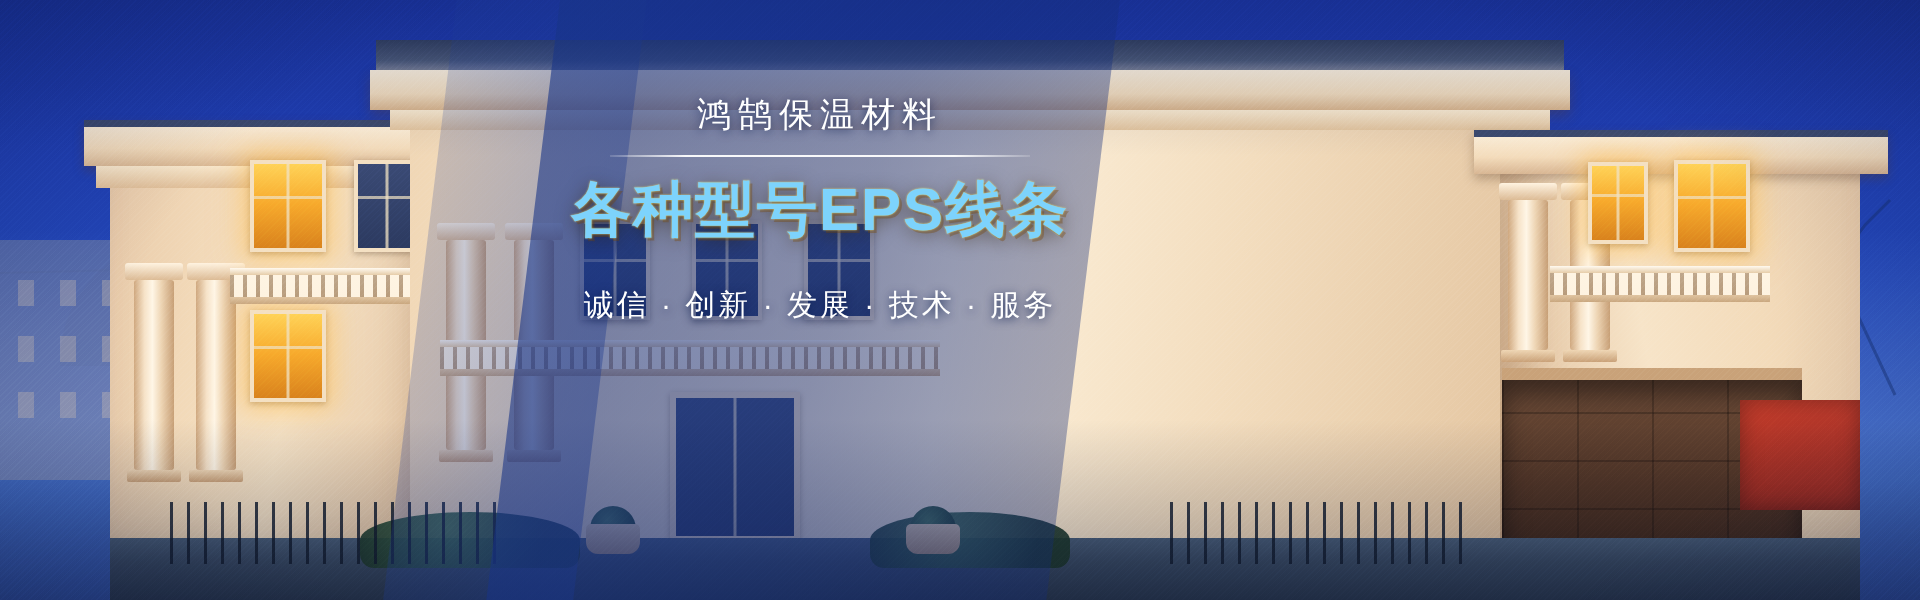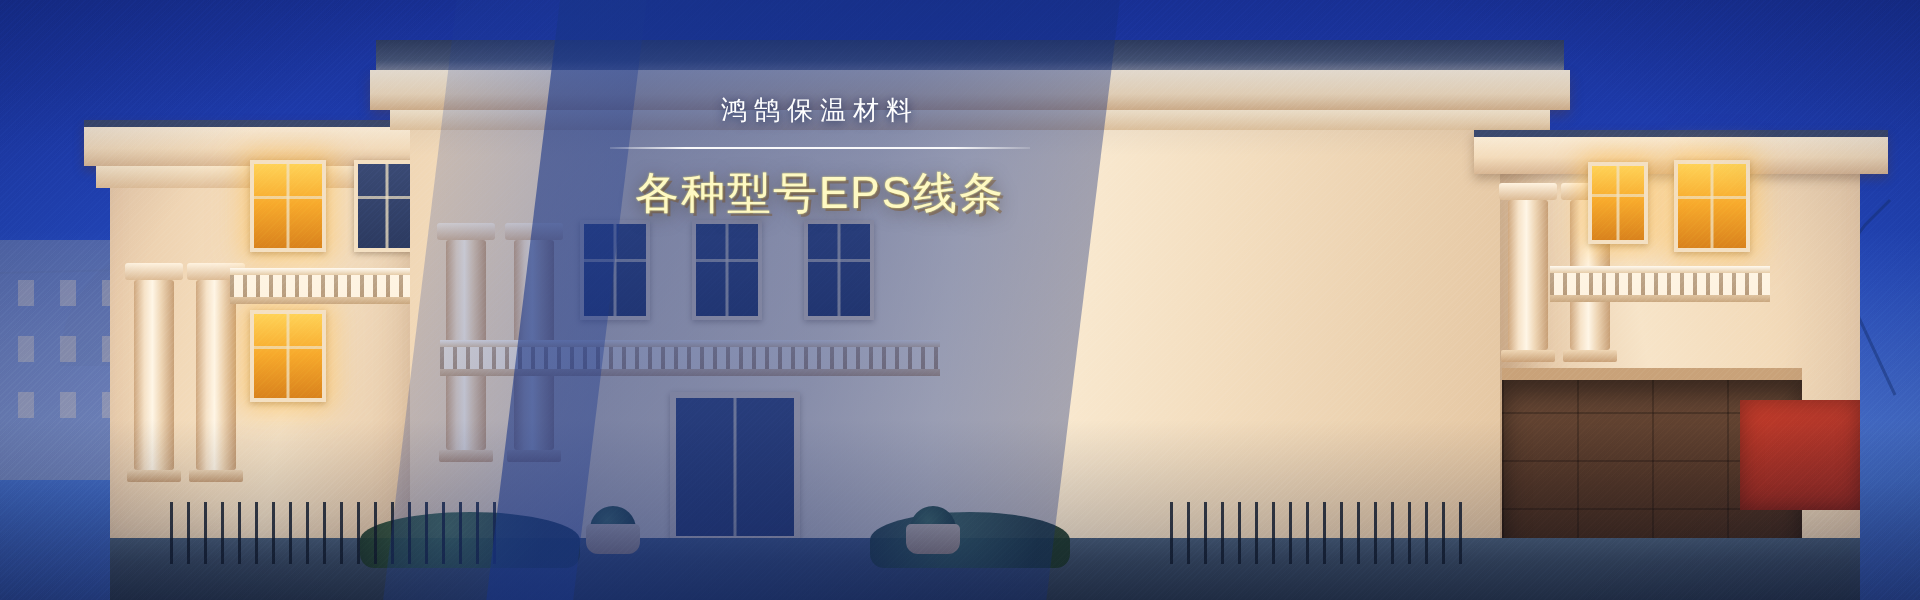--- a/index.html
+++ b/index.html
@@ -228,36 +228,36 @@
     background:linear-gradient(100deg,rgba(30,60,150,.18),rgba(30,60,150,.42));
     transform:skewX(-7deg);
     pointer-events:none;
   }
 
   .content{
     position:absolute;left:560px;top:96px;width:520px;
     text-align:center;
   }
   .brand{
-    font-size:26px;
+    font-size:34px;
     letter-spacing:7px;
     color:#ffffff;
     font-weight:400;
     text-shadow:0 2px 10px rgba(0,20,70,.75);
     line-height:1.1;
     white-space:nowrap;
   }
   .rule{
     width:420px;height:2px;margin:22px auto 18px;
     background:linear-gradient(90deg,rgba(255,255,255,.15),rgba(255,255,255,.95) 18%,rgba(255,255,255,.95) 82%,rgba(255,255,255,.15));
   }
   .headline{
-    font-size:44px;
-    font-weight:normal;
-    color:#fef9c3;
+    font-size:60px;
+    font-weight:bold;
+    color:#7dd3fc;
     letter-spacing:2px;
     line-height:1.16;
     white-space:nowrap;
     text-shadow:
       0 0 2px rgba(255,245,120,.9),
       3px 3px 0 rgba(120,70,0,.35),
       0 4px 18px rgba(40,25,0,.55);
   }
   .headline + .headline{margin-top:4px;}
   .tagline{
@@ -388,15 +388,16 @@
   <div class="photo-grade"></div>
   <div class="scanlines"></div>
 
   <div class="overlay2"></div>
   <div class="overlay"></div>
 
   <div class="content">
     <div class="brand">鸿鹄保温材料</div>
     <div class="rule"></div>
     <div class="headline">各种型号EPS线条</div>
+    <div class="tagline">诚信 · 创新 · 发展 · 技术 · 服务</div>
   </div>
 
 </div>
 
 </body></html>

